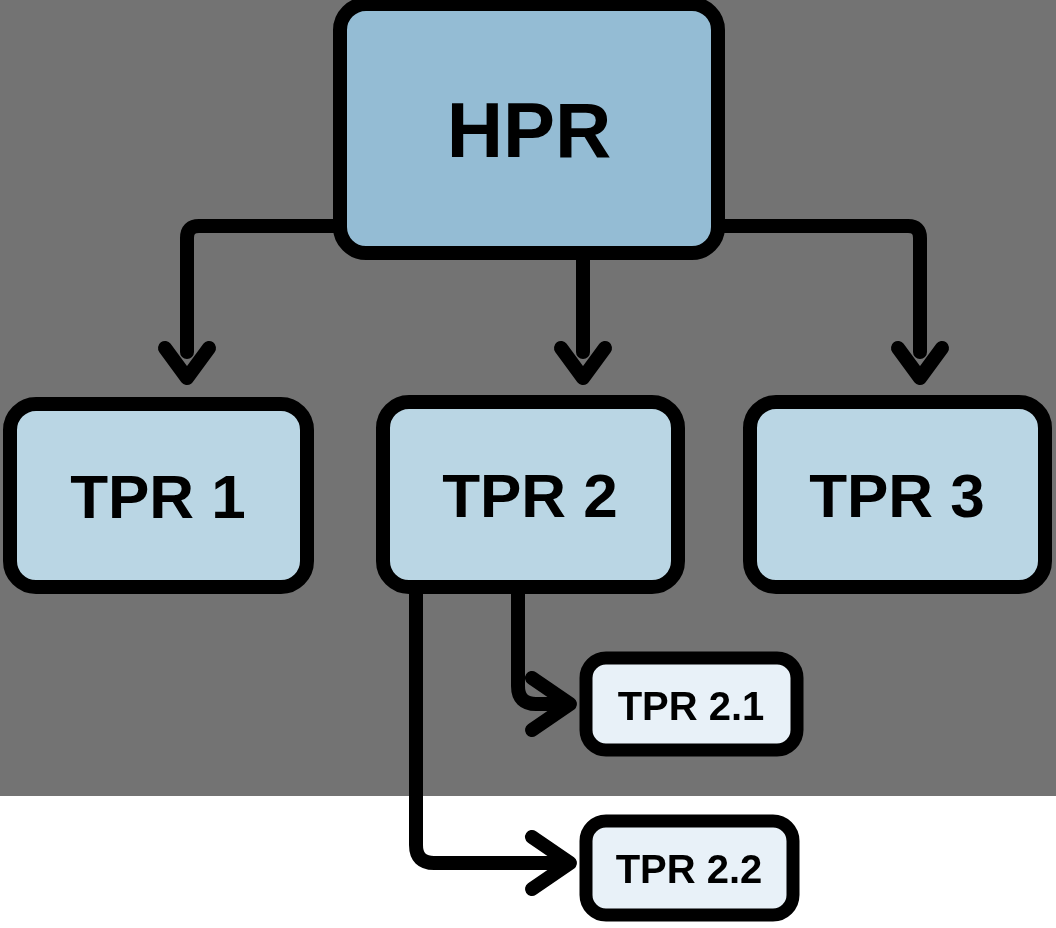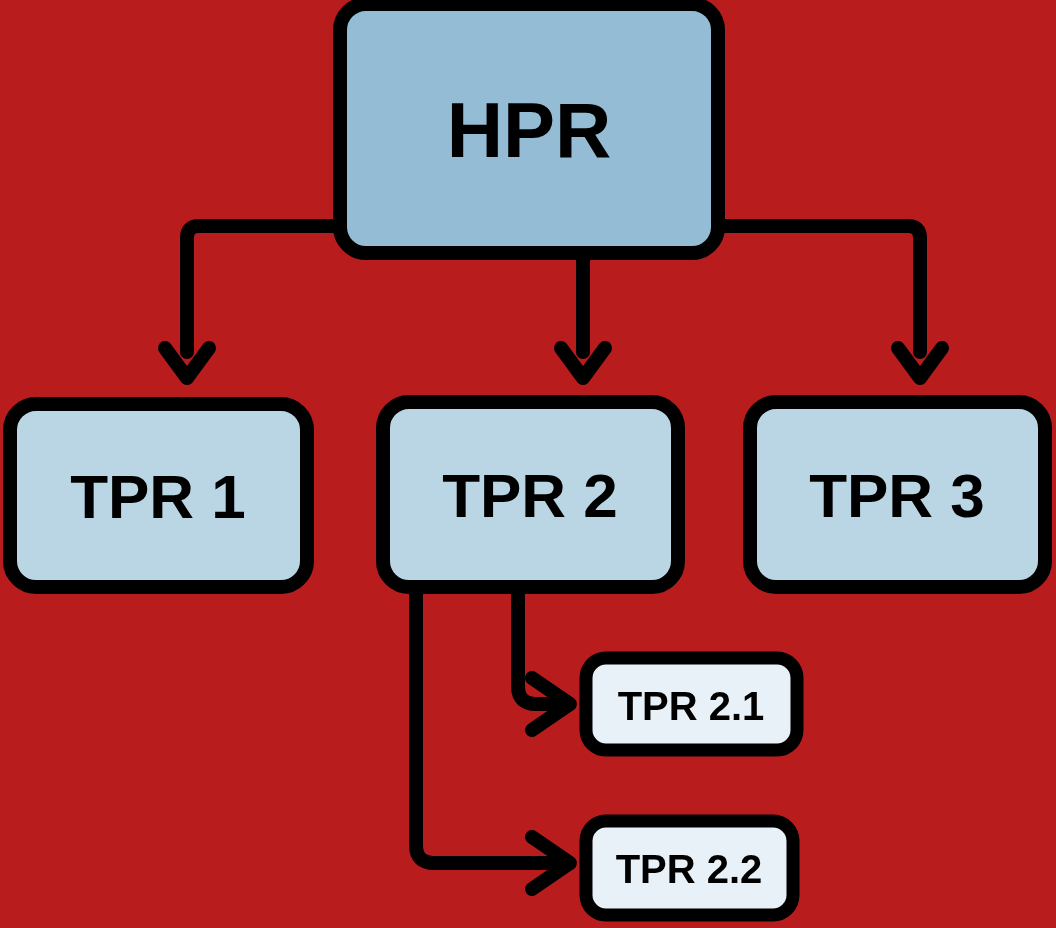--- a/index.html
+++ b/index.html
@@ -9,22 +9,22 @@
   }
   body {
     width: 1056px;
     height: 928px;
     overflow: hidden;
     font-family: "Liberation Sans", sans-serif;
   }
   #diagram-root {
     position: relative;
     width: 1056px;
-    height: 928px;
-    background: #b91c1c;
+    height: 796px;
+    background: #737373;
   }
   #diagram-svg {
     position: absolute;
     top: 0;
     left: 0;
     width: 1056px;
     height: 928px;
     display: block;
   }
   .node-label {

